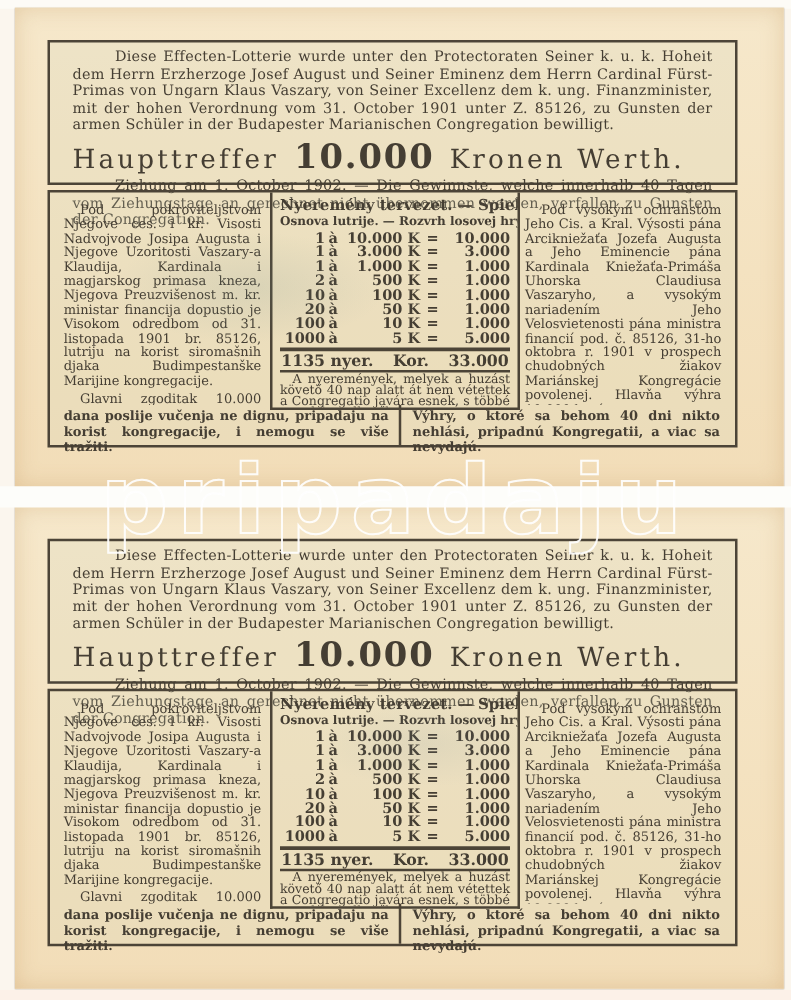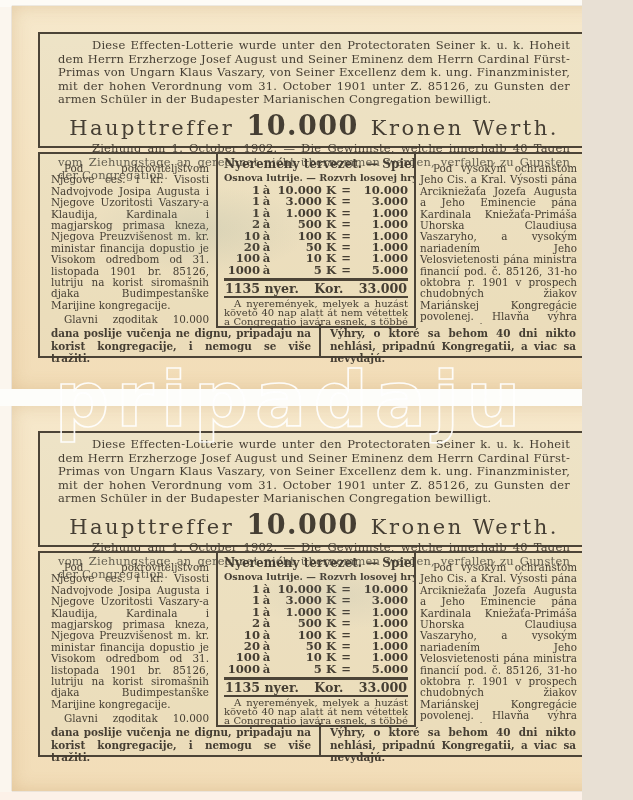--- a/index.html
+++ b/index.html
@@ -1,17 +1,17 @@
 <!DOCTYPE html>
 <html><head>
 <meta charset="utf-8">
 <style>
   html,body{margin:0;padding:0;background:#e8e0d4;}
   .photo{
-    position:relative;width:582px;height:800px;overflow:hidden;
+    position:relative;width:633px;height:800px;overflow:hidden;
     background:#fbf6ee;
     font-family:"DejaVu Serif","Liberation Serif",serif;
     color:#453e33;
   }
   .edge-band{position:absolute;left:0;right:0;background:#fdfbf6;}
   .edge-band.top{top:0;height:7px;}
   .edge-band.bottom{bottom:0;height:8px;background:#fcf1e8;}
 
   .ticket-slot{position:absolute;left:12px;width:615px;height:384px;}
   #ticket-slot-1{top:6px;}
@@ -24,21 +24,21 @@
   }
   .box{
     position:absolute;left:26px;width:552px;box-sizing:border-box;
     border:2px solid #4c4437;
     background:rgba(210,212,186,.22);
   }
   .box1{top:26px;height:116px;padding:5px 18px 0;}
   .box2{top:146px;height:206px;}
 
   .intro{margin:0;font-size:11.5px;line-height:13.6px;text-align:justify;text-indent:34px;letter-spacing:.2px;}
-  .headline{margin:3px 0 1px;text-align:center;white-space:nowrap;}
+  .headline{margin:3px 0 1px;text-align:left;white-space:nowrap;}
   .hl-word{font-size:21px;letter-spacing:2.5px;}
   .hl-amount{font-size:27px;font-weight:bold;letter-spacing:1.5px;margin:0 7px;}
 
   .col{position:absolute;top:0;bottom:32px;box-sizing:border-box;overflow:hidden;}
   .col-left{left:0;width:176px;padding:9px 7px 0 11px;}
   .col-right{right:0;width:176px;padding:9px 11px 0 8px;}
   .col p{margin:0;font-size:10.4px;line-height:11.4px;text-align:justify;text-indent:13px;}
   .col p.p2{margin-top:3px;}
 
   .plan{

